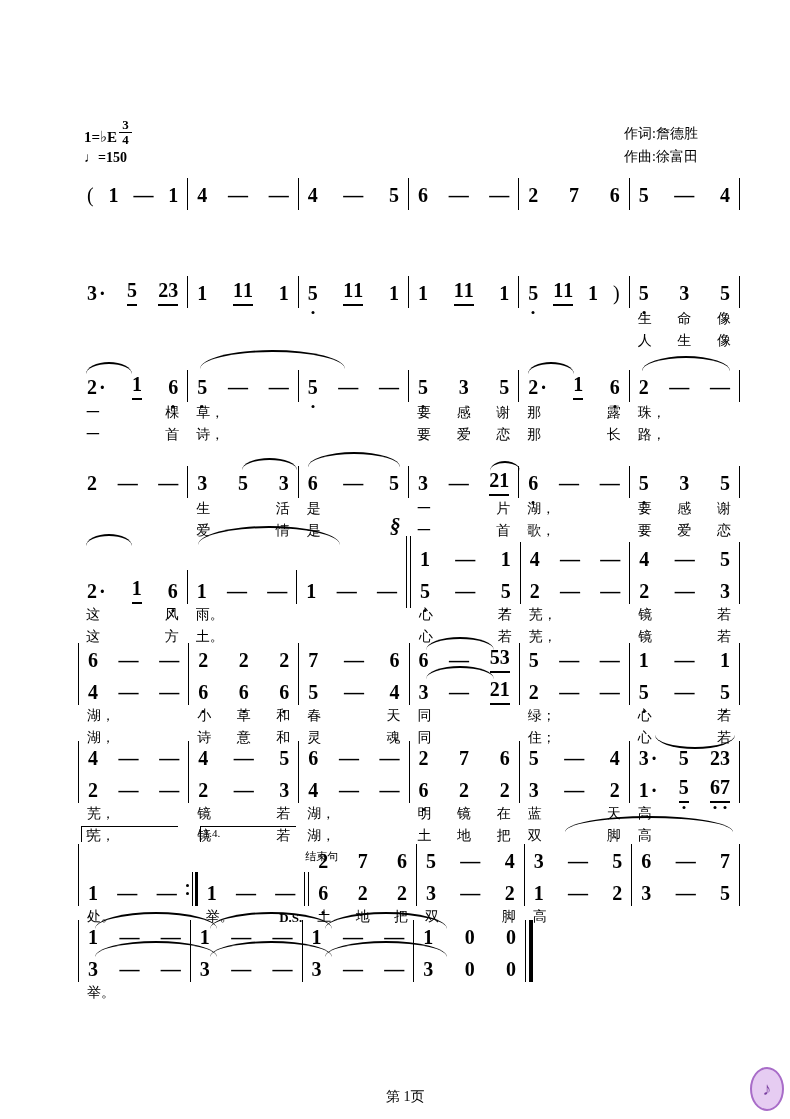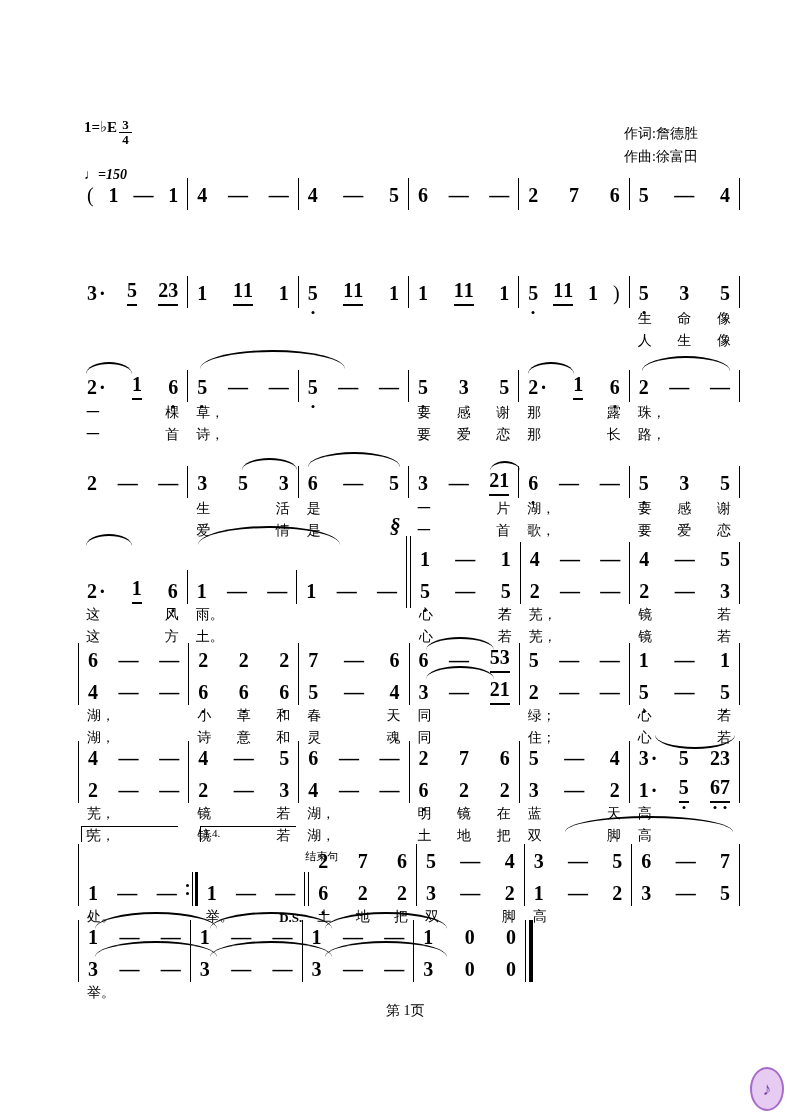--- a/index.html
+++ b/index.html
@@ -2,24 +2,24 @@
 <html><head>
 <meta charset="utf-8">
 <style>
   html,body{margin:0;padding:0;background:#888;}
   .page{position:relative;width:790px;height:1119px;background:#ffffff;color:#000;
         font-family:"Liberation Serif","DejaVu Serif",serif;overflow:hidden;}
   .title{position:absolute;top:72px;left:0;width:100%;text-align:center;
          font-size:28px;font-weight:bold;letter-spacing:3px;}
   .subtitle{position:absolute;top:112px;left:0;width:100%;text-align:center;font-size:17px;}
   .keyblock{position:absolute;left:84px;top:118px;font-size:15px;font-weight:bold;}
-  .keyline{display:flex;align-items:flex-start;gap:2px;}
+  .keyline{display:flex;align-items:flex-end;gap:2px;}
   .frac{display:inline-flex;flex-direction:column;align-items:center;font-size:13px;line-height:1.05;}
   .frac .num{border-bottom:1px solid #000;padding:0 3px;}
-  .tempo{margin-top:21px;font-size:14px;font-style:italic;}
+  .tempo{margin-top:4px;font-size:14px;}
   .credits{position:absolute;left:624px;top:122px;font-size:14px;line-height:1.65;}
   .system{position:absolute;left:78px;width:662px;}
   .nrow{display:flex;align-items:flex-start;}
   .mcol{flex:1;position:relative;display:flex;flex-direction:column;min-width:0;}
   .narea{display:flex;flex-direction:column;justify-content:space-between;}
   .narea.one{justify-content:flex-start;}
   .narea.bot{justify-content:flex-end;}
   .vrow{display:flex;justify-content:space-between;align-items:flex-end;height:30px;
         padding:0 9px;font-size:20px;font-weight:bold;line-height:25px;}
   .tok{position:relative;display:inline-flex;align-items:flex-end;}
@@ -37,21 +37,21 @@
   .bl{background:#000;display:block;}
   .dotscol{display:flex;flex-direction:column;justify-content:center;gap:5px;margin-right:3px;}
   .rd{width:3px;height:3px;border-radius:50%;background:#000;}
   .ebracket{position:absolute;top:-18px;left:2px;right:8px;height:15px;border-top:1px solid #000;
             border-left:1px solid #000;font-size:11px;font-weight:normal;padding-left:3px;line-height:13px;}
   .mlabel{position:absolute;right:2px;font-size:13px;font-weight:bold;}
   .sublabel{position:absolute;left:6px;font-size:11px;}
   .segno{position:absolute;top:-22px;left:-16px;font-size:21px;font-weight:bold;font-style:italic;}
   .arc{position:absolute;border-top:2px solid #000;border-radius:50% 50% 0 0/100% 100% 0 0;}
   .arcu{position:absolute;border-bottom:2px solid #000;border-radius:0 0 50% 50%/0 0 100% 100%;}
-  .pagenum{position:absolute;left:386px;top:1002px;font-size:14px;}
+  .pagenum{position:absolute;left:386px;top:1088px;font-size:14px;}
   .footer{position:absolute;left:86px;top:1048px;font-size:15px;}
   .watermark{position:absolute;right:6px;bottom:8px;display:flex;align-items:center;gap:5px;}
   .wm-oval{width:30px;height:40px;border-radius:50%;border:2px solid #a86cc8;
            background:#e6ccf2;display:flex;align-items:center;justify-content:center;
            color:#7a3fa0;font-size:18px;font-weight:bold;}
   .wm-col{display:flex;flex-direction:column;line-height:1.25;}
   .wm-slogan{font-size:12px;font-weight:bold;letter-spacing:1px;}
   .wm-url{font-size:13px;font-weight:bold;letter-spacing:2px;
           font-family:"Liberation Mono","DejaVu Sans Mono",monospace;}
 </style>

